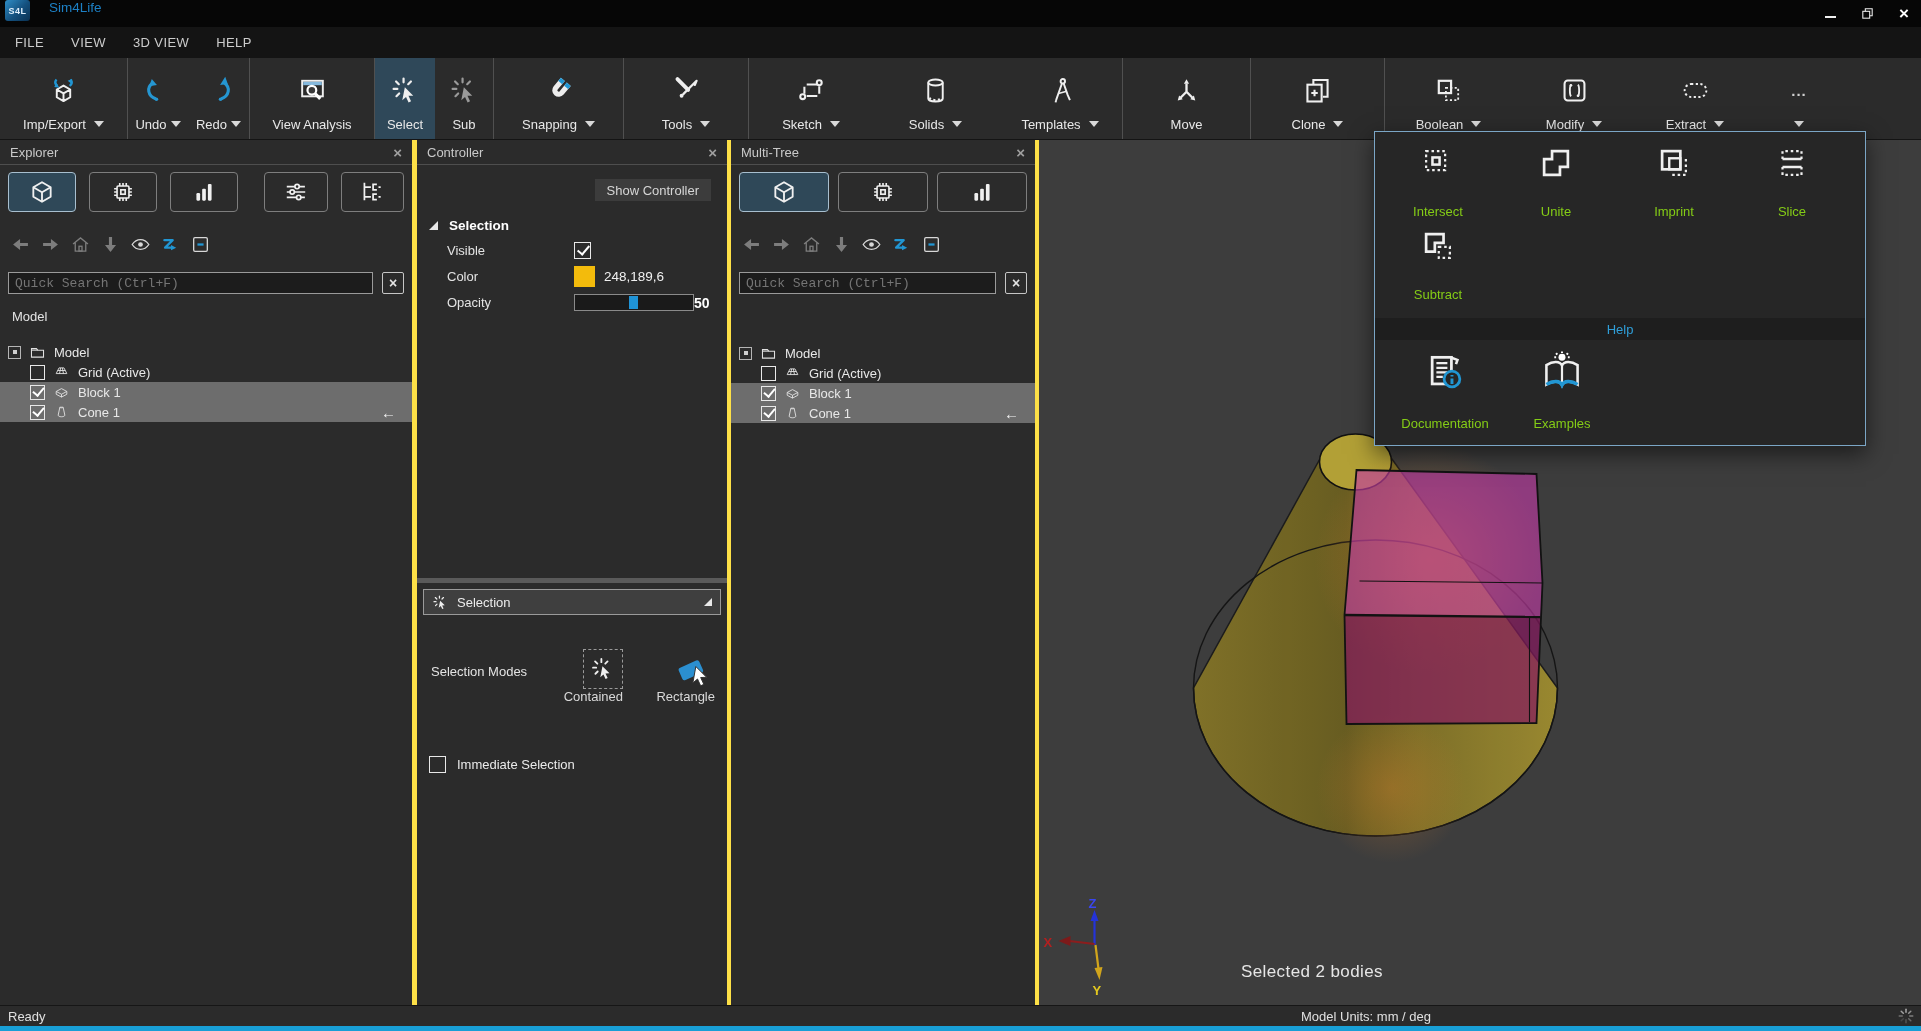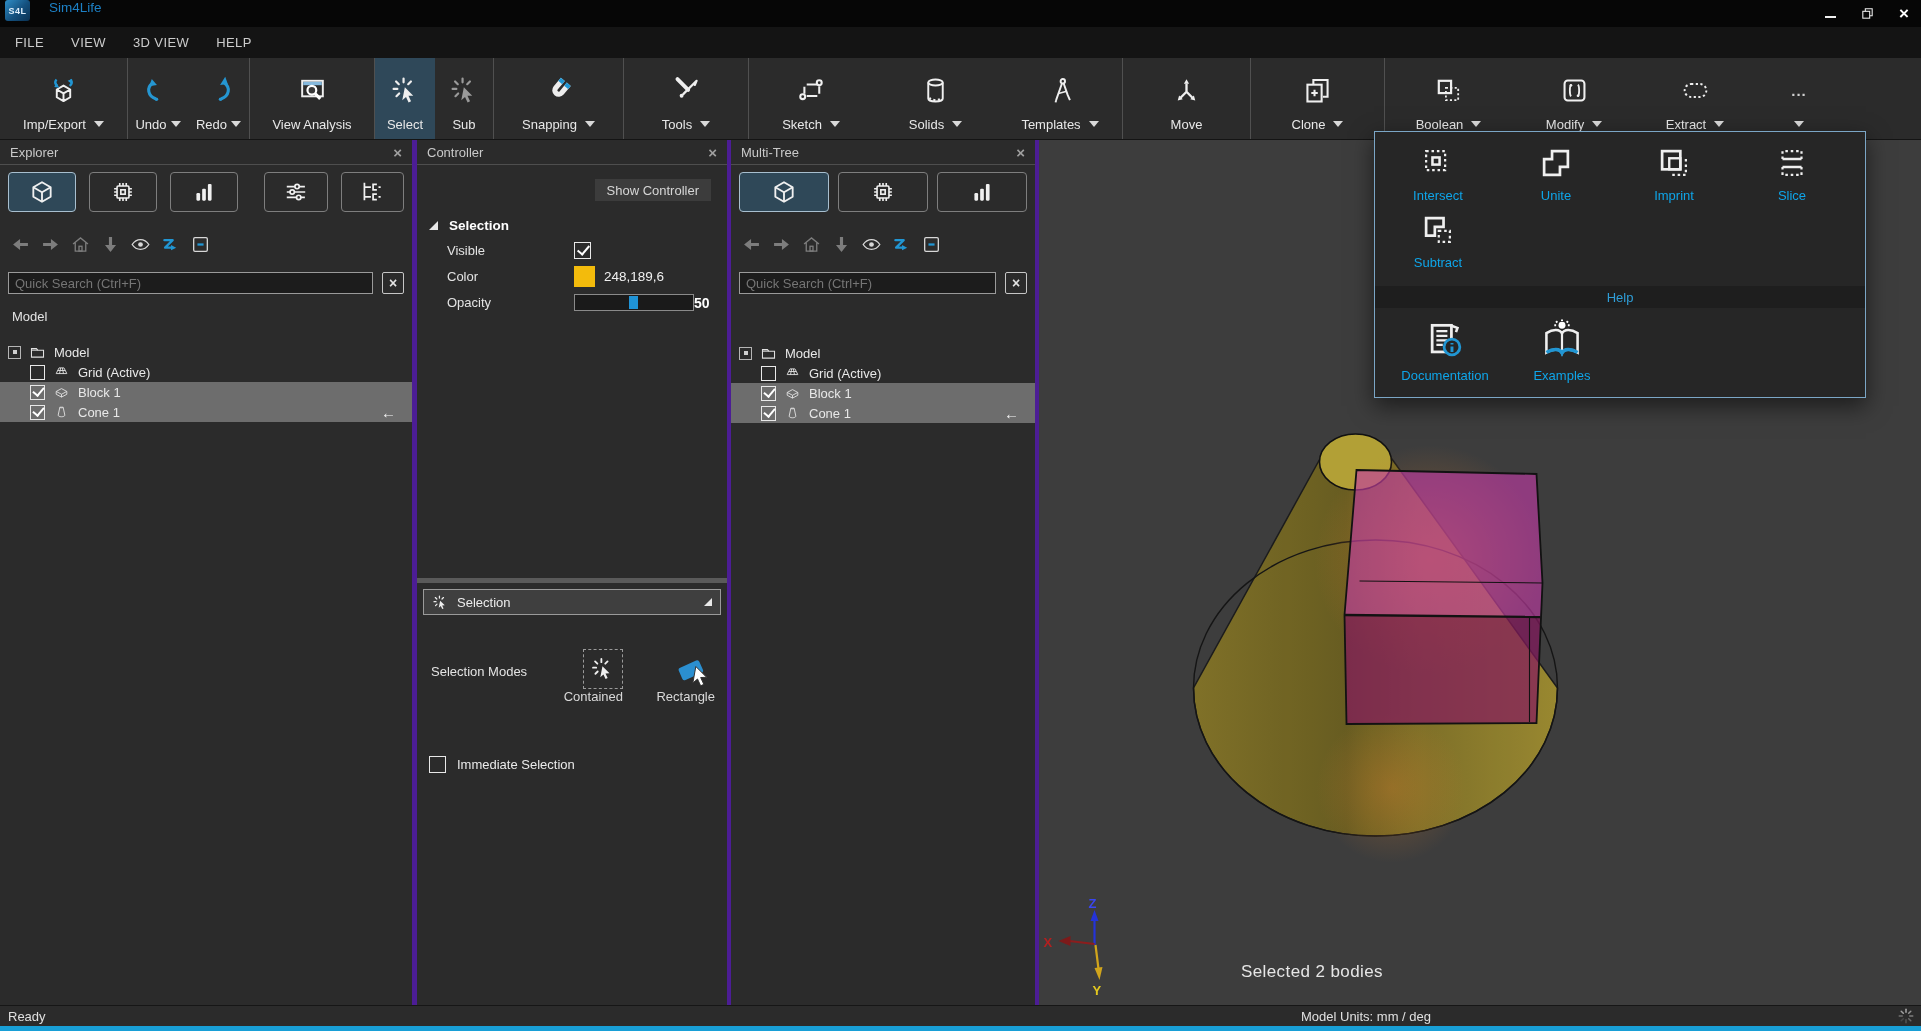--- a/index.html
+++ b/index.html
@@ -24,41 +24,41 @@
 .titem{display:flex;flex-direction:column;align-items:center;padding:7px 6px 7px;height:100%}
 .titem .tico{flex:1;display:flex;align-items:center;justify-content:center}
 .tlab{display:flex;align-items:center;gap:8px;font-size:13px;color:#e8e8e8;height:16px;white-space:nowrap}
 .caret{width:0;height:0;border-left:5.5px solid transparent;border-right:5.5px solid transparent;border-top:6px solid #d9d9d9}
 .titem.active{background:#2f4859}
 .titem.gray{color:#9a9a9a}
 .i30{width:31px;height:31px;color:#efefef}
 .titem.gray .i30{color:#9a9a9a}
 .dots{font-size:15px;font-weight:bold;color:#cfcfcf;letter-spacing:1px}
 
-.main{flex:1;display:flex;background:#4c1d95;min-height:0}
+.main{flex:1;display:flex;background:#fde047;min-height:0}
 .panel{background:#2b2b2b;position:relative;flex:none}
 .p-explorer{width:412px;margin-right:5px}
 .p-controller{width:310px;margin-right:4px}
 .p-multitree{width:304px;margin-right:4px}
 .viewport{flex:1;background:#3d3d3d;position:relative}
 .ptitle{height:25px;border-bottom:1px solid #4e4e4e;display:flex;align-items:center;padding:0 10px;font-size:13px;color:#c9c9c9}
 .pclose{margin-left:auto;color:#9f9f9f;font-size:15px;font-weight:bold;line-height:1}
 .tabs{display:flex;margin:7px 8px 0;height:40px;gap:13px}
 .tab{width:72px;border:1px solid #7e7e7e;border-radius:4px;display:flex;align-items:center;justify-content:center;color:#f0f0f0}
 .tab.on{background:#2f4858;border-color:#a8bfcf}
 .tab svg{width:26px;height:26px}
 .tabspacer{flex:1}
 .tab.sm{width:67px}
 .p-multitree .tabs{gap:9px}
 .p-multitree .tab{width:92px}
 .navrow{display:flex;align-items:center;gap:9px;margin:20px 0 0 10px;height:24px}
 .nic{width:21px;height:21px;color:#7d7d7d}
 .nic.lit{color:#d8d8d8}
 .searchrow{display:flex;margin:16px 8px 0;gap:9px;height:22px}
-.searchrow input{flex:1;background:#1c1c1c;border:1px solid #9a9a9a;color:#ddd;font-size:13px;padding:0 6px;font-family:Liberation Sans, sans-serif;min-width:0}
+.searchrow input{flex:1;background:#1c1c1c;border:1px solid #9a9a9a;color:#ddd;font-size:13px;padding:0 6px;font-family:Liberation Mono, monospace;min-width:0}
 .xbtn{width:22px;height:22px;border:1.5px solid #c6c6c6;border-radius:2px;display:flex;align-items:center;justify-content:center;font-size:14px;font-weight:bold;color:#e3e3e3;flex:none}
 .seclabel{margin:15px 0 0 12px;font-size:13px;color:#e3e3e3}
 .tree{margin-top:18px}
 .p-multitree .tree{margin-top:49px}
 .trow{height:20px;display:flex;align-items:center;font-size:13px;color:#e8e8e8;padding-left:30px;gap:8px;position:relative}
 .trow.root{padding-left:8px}
 .trow.sel{background:#6d6d6d}
 .texp{width:13px;height:13px;border:1px solid #b5b5b5;display:flex;align-items:center;justify-content:center;flex:none}
 .tdot{width:4px;height:4px;background:#cfcfcf}
 .cb{width:15px;height:15px;border:1.5px solid #e8e8e8;position:relative;flex:none}
@@ -91,21 +91,21 @@
 .contained-box{width:40px;height:40px;border:1.5px dashed #9a9a9a;display:flex;align-items:center;justify-content:center;color:#efefef}
 .contained-box svg{width:26px;height:26px}
 .mode .rect-ic{width:40px;height:40px}
 .immediate{display:flex;align-items:center;gap:11px;margin:52px 0 0 12px;font-size:13px;color:#eaeaea}
 
 .scene{position:absolute;inset:0;width:100%;height:100%}
 .selstatus{position:absolute;left:202px;top:822px;font-size:17px;color:#e6e6e6;letter-spacing:.4px}
 
 .flyout{position:absolute;left:1374px;top:131px;width:492px;background:#262626;border:1px solid #7ba6c6;box-shadow:0 8px 22px rgba(0,0,0,.55);z-index:5}
 .frow{display:flex;padding:12px 4px 0}
-.fitem{width:118px;display:flex;flex-direction:column;align-items:center;gap:6px;font-size:13px;color:#0ea5e9;padding-bottom:2px}
+.fitem{width:118px;display:flex;flex-direction:column;align-items:center;gap:22px;font-size:13px;color:#84cc16;padding-bottom:2px}
 .fitem svg{width:38px;height:38px;color:#efefef}
 .helpbar{margin-top:14px;height:22px;background:#1e1e1e;display:flex;align-items:center;justify-content:center;font-size:13px;color:#2f9ed8}
 .frow.docs{padding:10px 8px 12px}
 .fitem.wide{width:124px}
 .fitem.ex{width:110px}
 .fitem.wide svg,.fitem.ex svg{width:44px;height:44px}
 
 .statusbar{height:21px;background:#2b2b2b;border-top:1px solid #161616;position:relative;display:flex;align-items:center;font-size:13px;color:#e0e0e0;flex:none}
 .sleft{margin-left:8px}
 .scenter{position:absolute;left:1366px;transform:translateX(-50%)}

